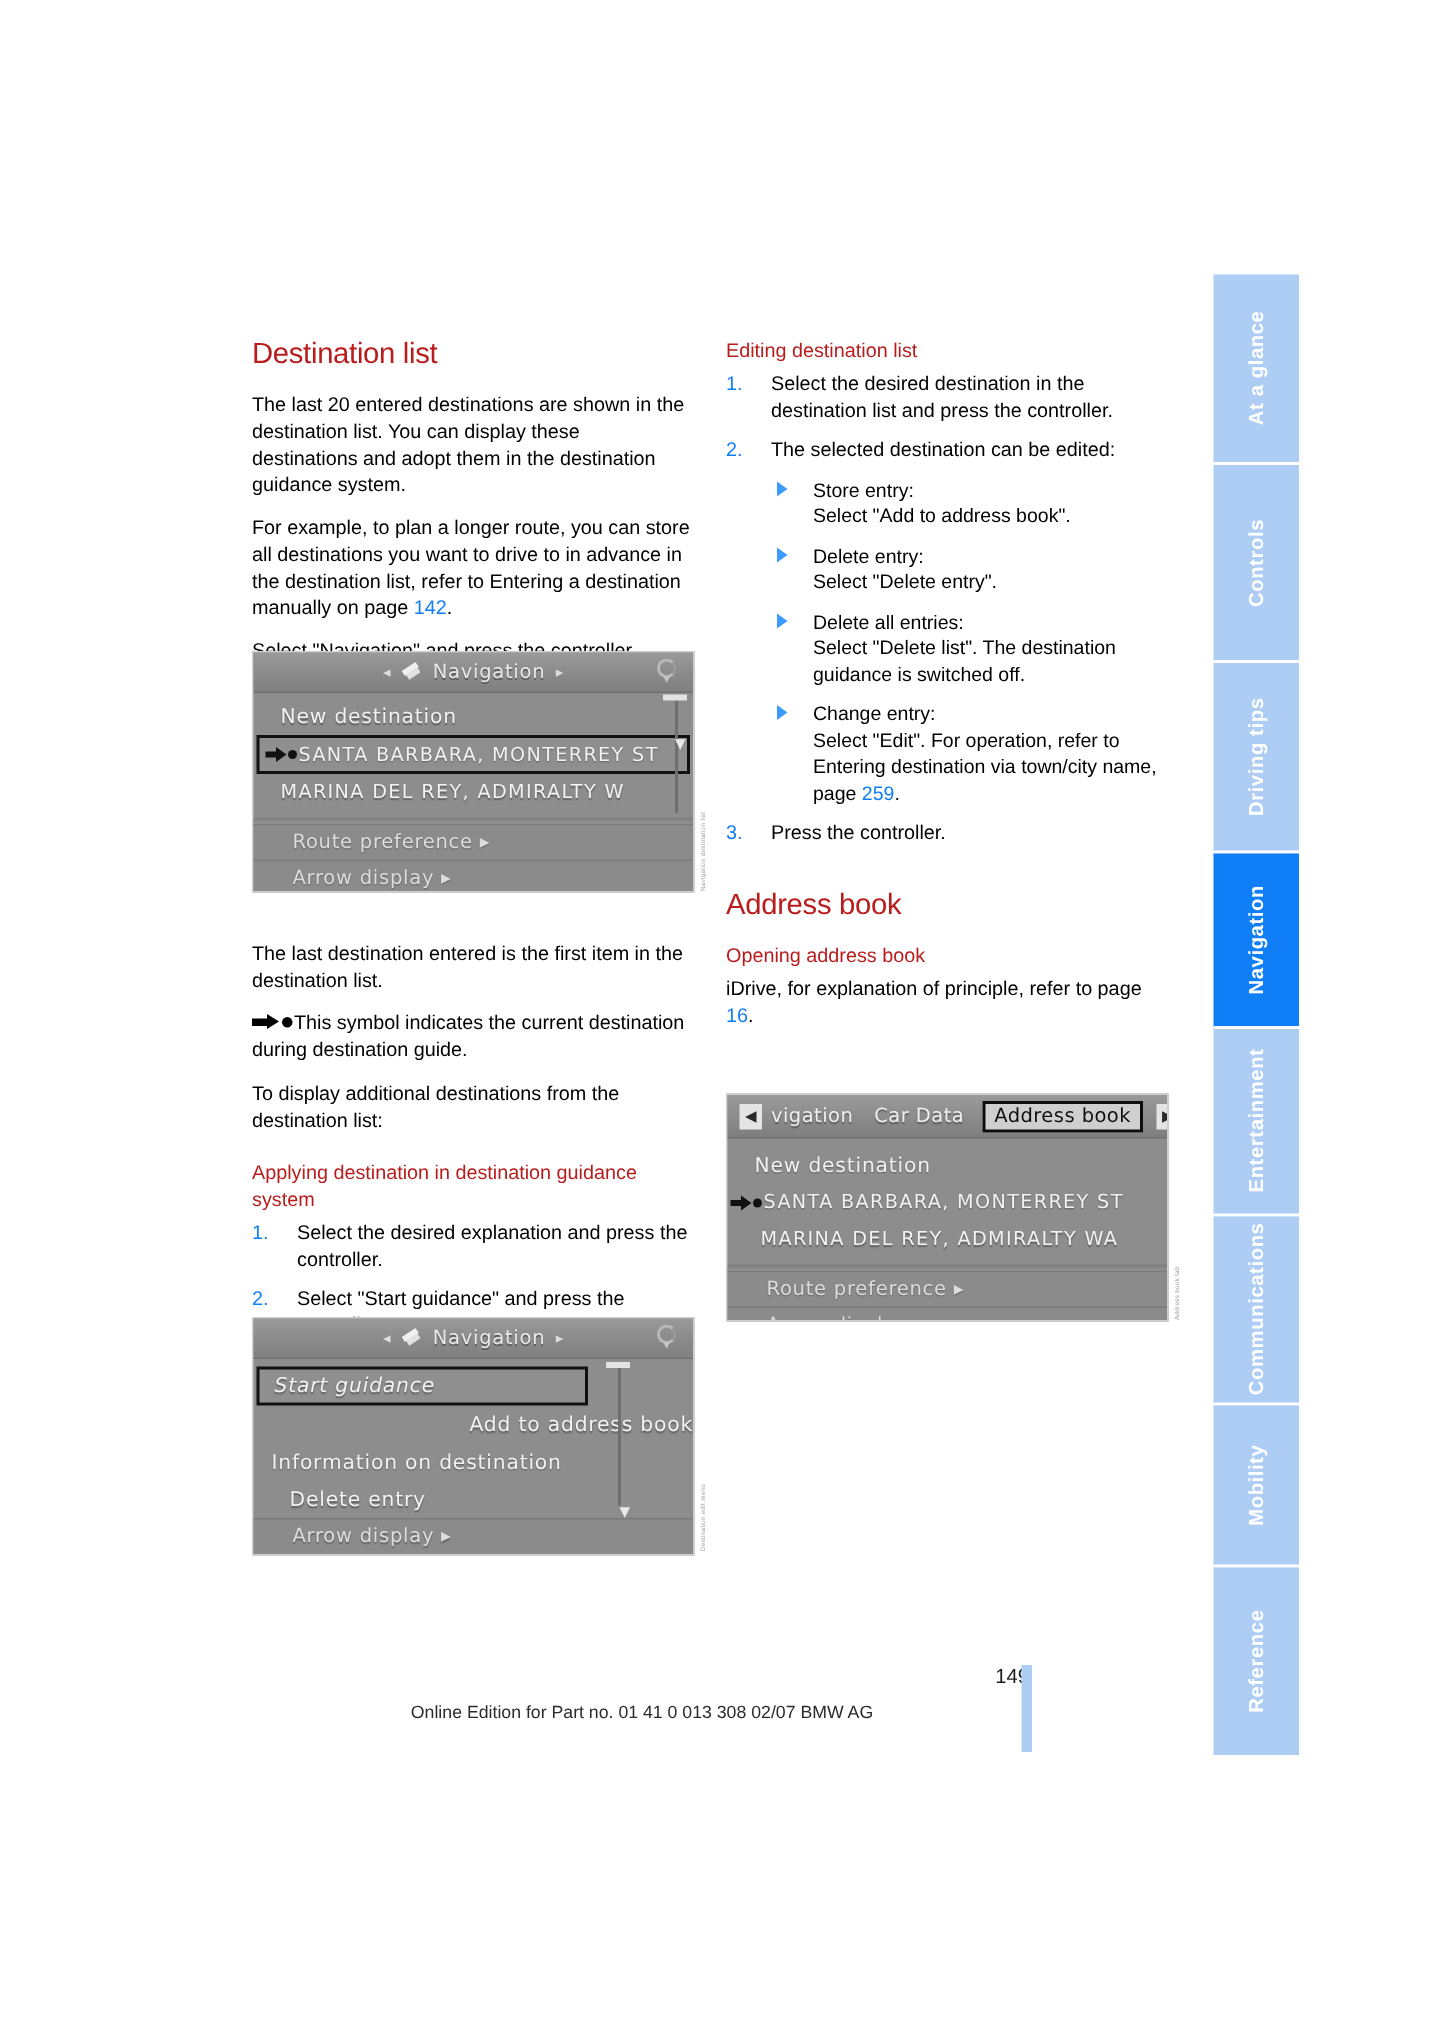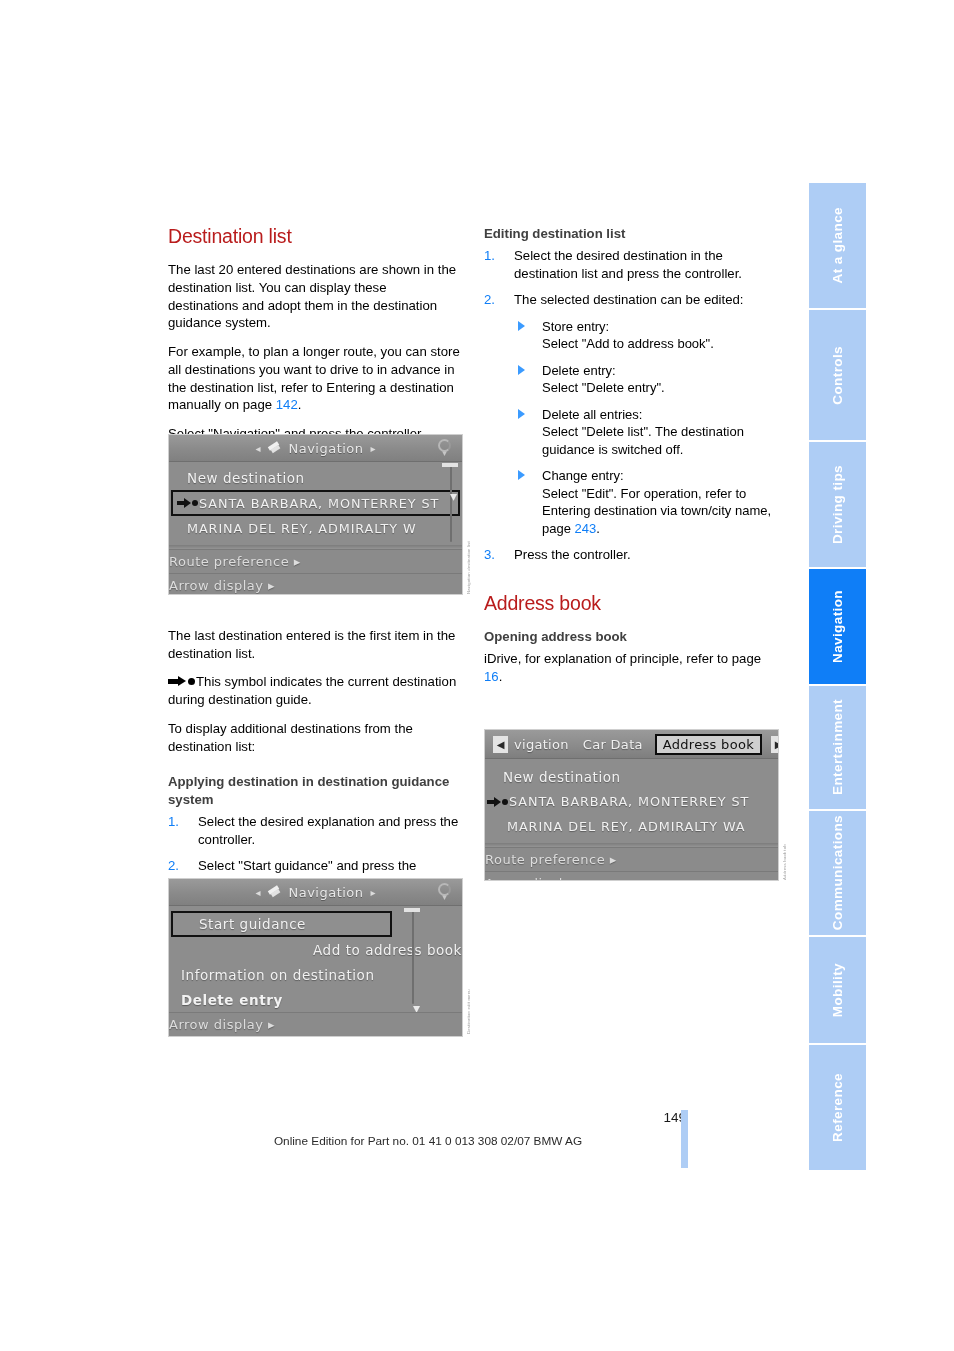--- a/index.html
+++ b/index.html
@@ -65,23 +65,23 @@
   #col-right { left: 484px; }
 
   h1.sec {
     color: #b91c1c;
     font-size: 19.5px;
     font-weight: normal;
     margin: 0 0 13px 0;
     letter-spacing: -0.2px;
   }
   h2.sub {
-    color: #404040;
+    color: #b91c1c;
     font-size: 13.2px;
-    font-weight: bold;
+    font-weight: normal;
     margin: 0 0 5px 0;
     line-height: 1.32;
   }
   p.body {
     font-size: 13.2px;
     line-height: 1.345;
     margin: 0 0 11px 0;
   }
   p.tight { margin-bottom: 0; }
   .pg { color: #0f7ef7; }
@@ -232,21 +232,21 @@
     height: 4px;
     background: linear-gradient(to bottom,#7c7c7c,#949494);
     margin-top: 4px;
   }
   .idrive .footrow {
     height: 24px;
     display: flex; align-items: center;
     color: #dddddd;
     font-size: 13px;
     letter-spacing: 0.5px;
-    padding-left: 0;
+    padding-left: 26px;
     background: #8b8b8b;
     border-top: 1px solid #7a7a7a;
     text-shadow: 0 1px 1px rgba(0,0,0,.3);
   }
   .idrive .arrowdot-s {
     display:inline-block; position:relative;
     width: 20px; height: 10px; margin-right: 2px; flex: 0 0 auto;
   }
   .idrive .arrowdot-s .s { position:absolute; left:0; top:3px; width:8px;height:4px;background:#111;}
   .idrive .arrowdot-s .h { position:absolute; left:7px; top:0; width:0;height:0;
@@ -417,21 +417,21 @@
             <span>Select "Delete entry".</span>
           </li>
           <li>
             <span class="tribul"></span>
             <span>Delete all entries:</span><br>
             <span>Select "Delete list". The destination guidance is switched off.</span>
           </li>
           <li>
             <span class="tribul"></span>
             <span>Change entry:</span><br>
-            <span>Select "Edit". For operation, refer to Entering destination via town/city name, page </span><span class="pg">243</span><span>.</span>
+            <span>Select "Edit". For operation, refer to Entering destination via town/city name, page </span><span class="pg">259</span><span>.</span>
           </li>
         </ul>
       </li>
       <li style="margin-top:9px;">
         <span class="num">3.</span>
         <span>Press the controller.</span>
       </li>
     </ol>
 
     <h1 class="sec" style="margin-top:28px;">Address book</h1>
@@ -493,30 +493,30 @@
       <span class="title">Navigation</span>
       <span class="chev-r">▸</span>
       <span class="controller-icon">
         <span class="ring"></span>
           <span class="vtick">▾</span>
       </span>
     </div>
     <div class="listarea" style="padding-top:5px;">
       <div class="scrollhint" style="right:48px; top:4px; height:94px;"></div>
       <div class="scrollthumb" style="right:42px; top:2px;"></div>
-      <div class="row sel" style="margin-right:70px; padding-left:26px;">
+      <div class="row sel" style="margin-right:70px; padding-left:10px;font-style:italic;">
         <span>Start guidance</span>
       </div>
       <div class="row" style="padding-left:12px;justify-content:flex-end;">
         <span>Add to address book</span>
       </div>
       <div class="row" style="padding-left:12px;">
         <span>Information on destination</span>
       </div>
-      <div class="row" style="padding-left:12px;font-weight:bold;">
+      <div class="row" style="padding-left:24px;">
         <span>Delete entry</span>
       </div>
       <div class="row" style="padding-left:12px;">
         <span>Delete list</span>
       </div>
       <div class="scrollcaret" style="right:42px; bottom:22px;">▾</div>
     </div>
     <div class="footrow" style="position:absolute; bottom:0; left:0; right:0;">
       <span>Arrow display  ▸</span>
     </div>

